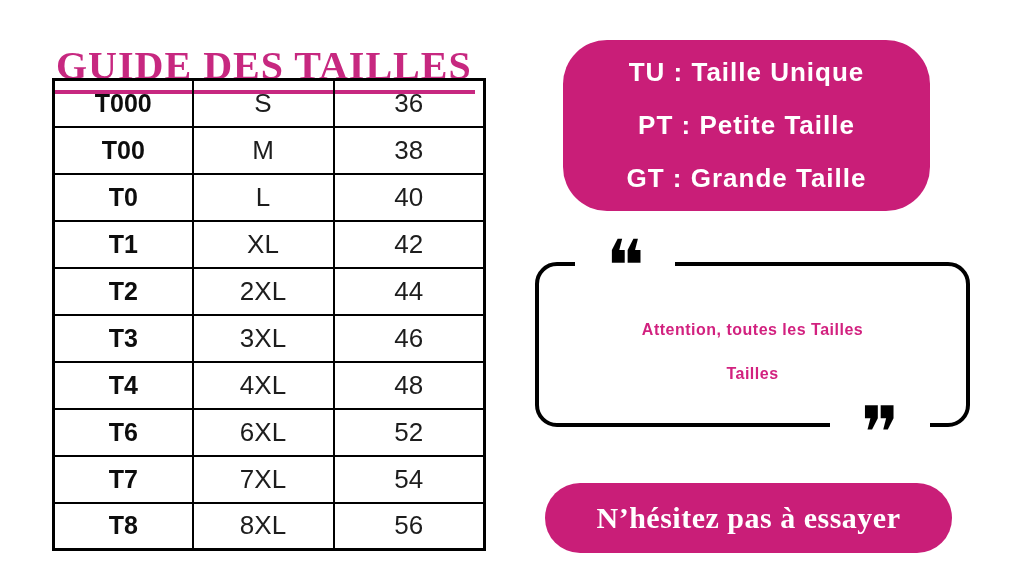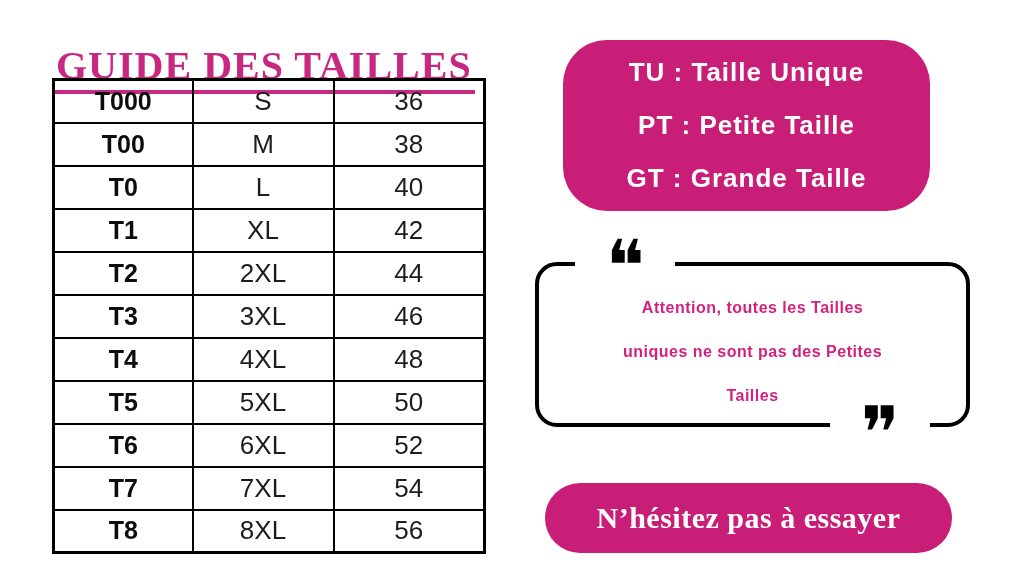--- a/index.html
+++ b/index.html
@@ -143,25 +143,20 @@
       <td class="c1">T3</td>
       <td class="c2">3XL</td>
       <td class="c3">46</td>
     </tr>
     <tr>
       <td class="c1">T4</td>
       <td class="c2">4XL</td>
       <td class="c3">48</td>
     </tr>
     <tr>
-      <td class="c1">T5</td>
-      <td class="c2">5XL</td>
-      <td class="c3">50</td>
-    </tr>
-    <tr>
       <td class="c1">T6</td>
       <td class="c2">6XL</td>
       <td class="c3">52</td>
     </tr>
     <tr>
       <td class="c1">T7</td>
       <td class="c2">7XL</td>
       <td class="c3">54</td>
     </tr>
     <tr>
@@ -175,17 +170,16 @@
 <div class="legend">
   <div class="legend-line">TU : Taille Unique</div>
   <div class="legend-line">PT : Petite Taille</div>
   <div class="legend-line">GT : Grande Taille</div>
 </div>
 
 <div class="note">
   <span class="q open">❝</span>
   <span class="q close">❞</span>
   <div class="note-line">Attention, toutes les Tailles</div>
-  <div class="note-line">uniques ne sont pas des Petites</div>
   <div class="note-line">Tailles</div>
 </div>
 
 <div class="cta">N’hésitez pas à essayer</div>
 
 </body></html>

